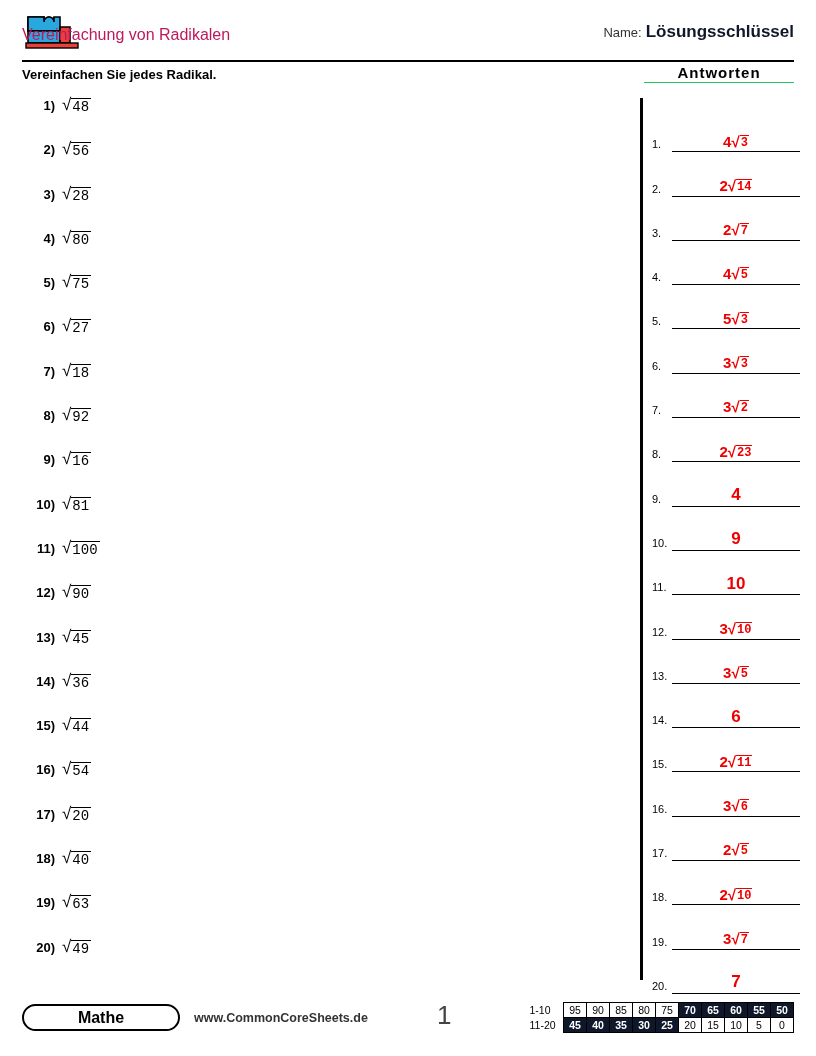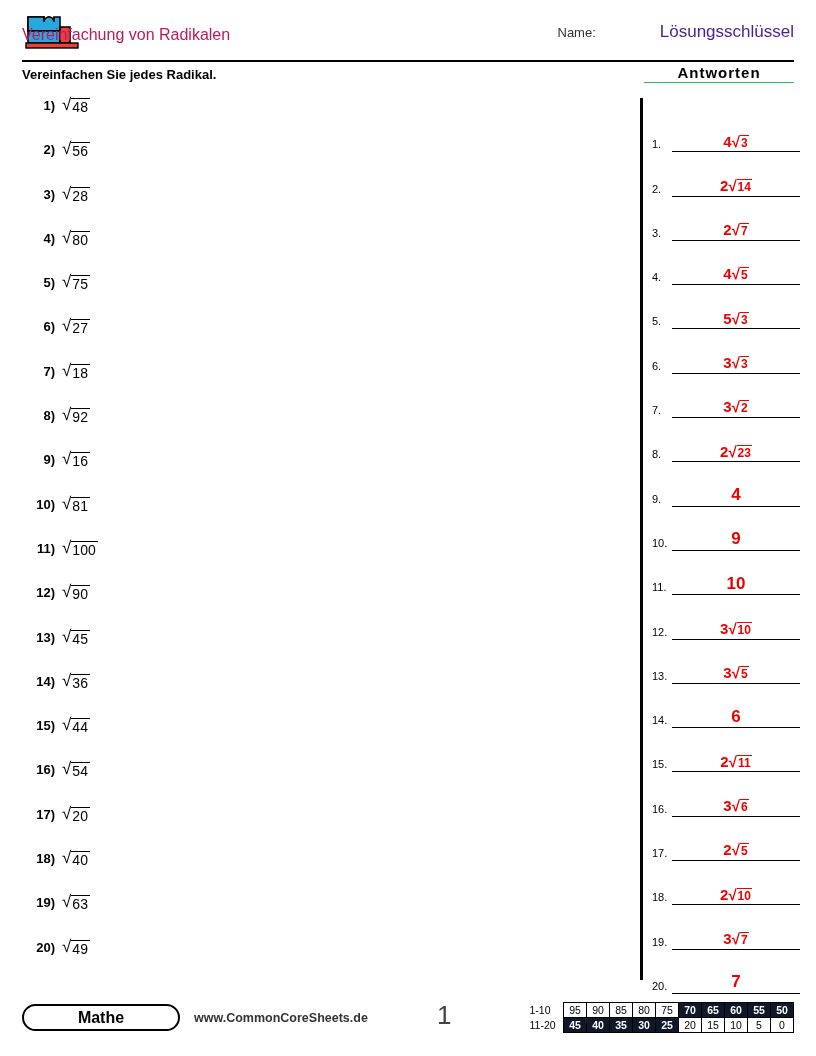--- a/index.html
+++ b/index.html
@@ -44,28 +44,27 @@
     font-size: 16px;
     color: #be185d;
     top: 16px;
   }
   .name-block {
     position: absolute;
     right: 0;
     top: 12px;
     display: flex;
     align-items: baseline;
-    gap: 20px;
+    gap: 4px;
   }
   .name-label { font-size: 13px; color: #333; }
   .answer-key {
     font-size: 17px;
-    font-weight: normal;
-    color: #4c1d95;
-    margin-left: 44px;
+    font-weight: bold;
+    color: #0f172a;
   }
 
   
   .inst-row {
     position: relative;
     height: 22px;
     margin-top: 3px;
   }
   .instructions {
     font-size: 13px;
@@ -119,20 +118,21 @@
     display: inline-flex;
     align-items: stretch;
     line-height: 1;
   }
   .radical .sign { font-size: 17px; }
   .radicand {
     border-top: 1px solid #000;
     padding: 1px 2px 0 1px;
     margin-top: 2px;
     font-size: 14px;
+    font-family: Liberation Mono, monospace;
   }
 
   
   .answers {
     position: absolute;
     left: 652px;
     top: 108px;
     width: 148px;
   }
   .answer-row {

